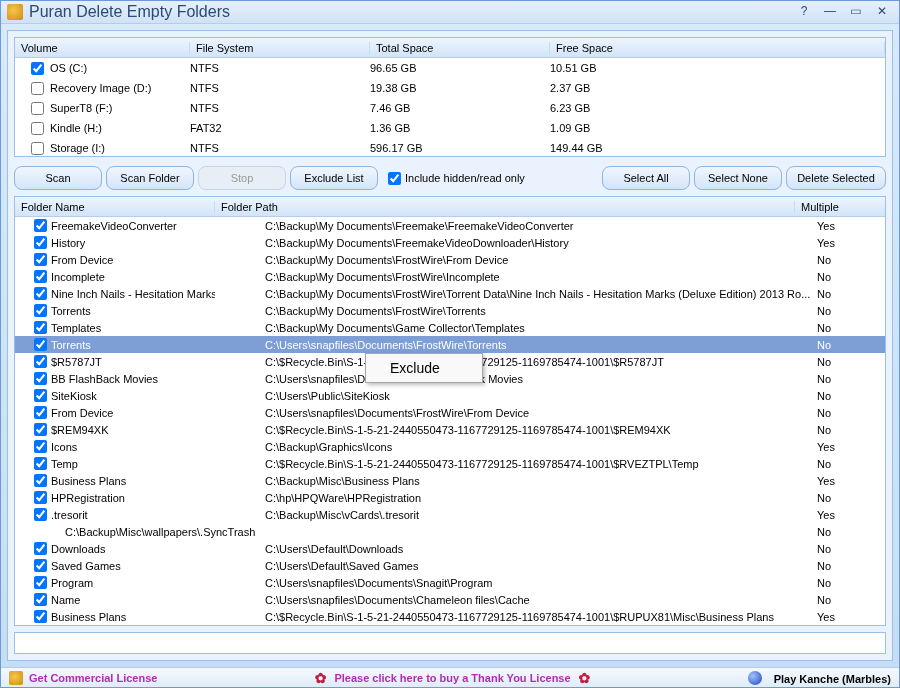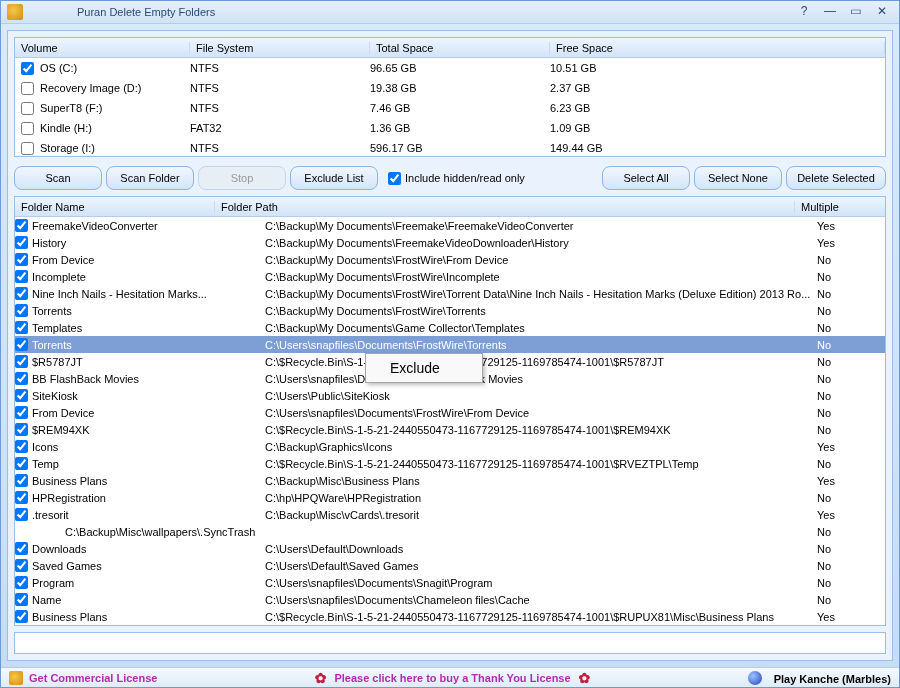--- a/index.html
+++ b/index.html
@@ -25,21 +25,21 @@
   display: flex;
   align-items: center;
   padding: 0 6px;
   border-bottom: 1px solid #b5cde8;
 }
 .titlebar .app-icon {
   width: 16px; height: 16px; margin-right: 6px;
   background: radial-gradient(circle at 40% 40%, #f6c74a, #d28a12);
   border-radius: 2px;
 }
-.titlebar .title { color: #2a4a74; font-size: 11px; flex: 1; margin-left: 48px; }
+.titlebar .title { color: #2a4a74; font-size: 16px; flex: 1; }
 .titlebar .winbtn {
   width: 22px; height: 16px; margin-left: 4px;
   color: #2a4a74; text-align: center; line-height: 14px; font-size: 12px;
   cursor: pointer;
 }
 .content {
   flex: 1;
   margin: 6px;
   background: #eaf3fd;
   border: 1px solid #9bc0e8;
@@ -57,21 +57,21 @@
   display: flex;
   align-items: center;
   height: 20px;
 }
 .vol-header {
   background: linear-gradient(to bottom, #edf5ff, #d2e4f7);
   border-bottom: 1px solid #b5cde8;
   font-size: 11px;
   color: #000;
 }
-.vol-col-volume { width: 175px; padding-left: 6px; display:flex; align-items:center; }
+.vol-col-volume { width: 175px; padding-left: 16px; display:flex; align-items:center; }
 .vol-col-fs { width: 180px; }
 .vol-col-total { width: 180px; }
 .vol-col-free { flex: 1; }
 .vol-header > div { border-right: 1px solid #c9dbef; padding-left:6px; }
 .vol-row { font-size: 11px; color: #000; }
 .vol-row input[type=checkbox] { margin-right: 6px; }
 .toolbar {
   display: flex;
   align-items: center;
   padding: 3px 6px;
@@ -116,21 +116,21 @@
   overflow-y: scroll;
 }
 .res-row {
   display: flex;
   align-items: center;
   height: 17px;
   font-size: 11px;
   white-space: nowrap;
 }
 .res-row.selected { background: #7d9fd6; color: #fff; }
-.res-row .cname { width: 200px; padding-left:0; display:flex; align-items:center; overflow:hidden; text-overflow:ellipsis;}
+.res-row .cname { width: 200px; padding-left:19px; display:flex; align-items:center; overflow:hidden; text-overflow:ellipsis;}
 .res-row .cpath { flex:1; padding-left:6px; overflow:hidden; text-overflow:ellipsis;margin-left:44px;}
 .res-row .cmult { width: 74px; padding-left:6px; }
 .res-row input[type=checkbox]{ margin-right:4px; flex-shrink:0;}
 .context-menu {
   position: absolute;
   top: 156px; left: 350px;
   width: 118px;
   background: #f9f9f9;
   border: 1px solid #a5a5a5;
   box-shadow: 2px 2px 4px rgba(0,0,0,0.25);

